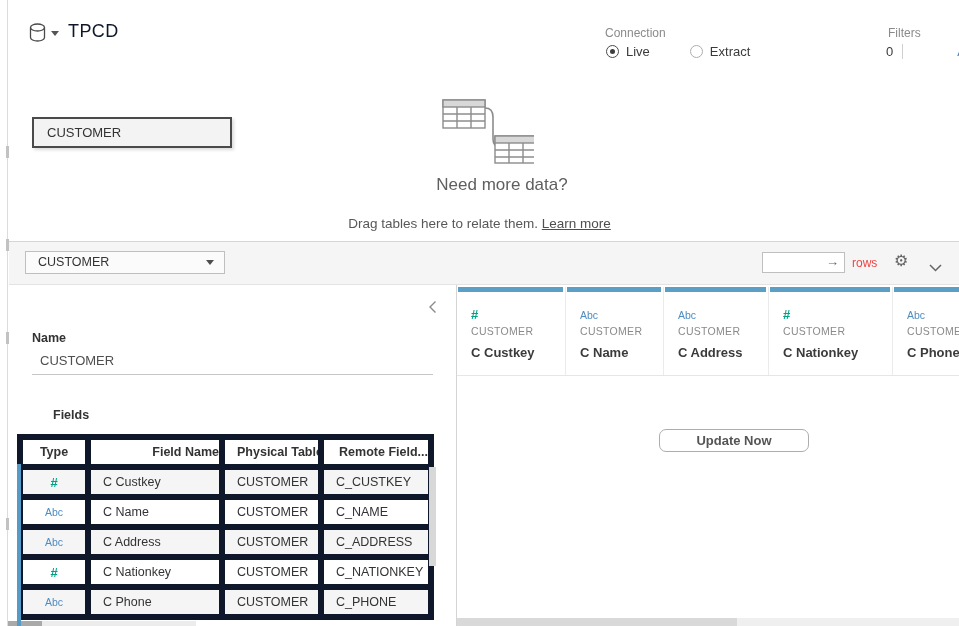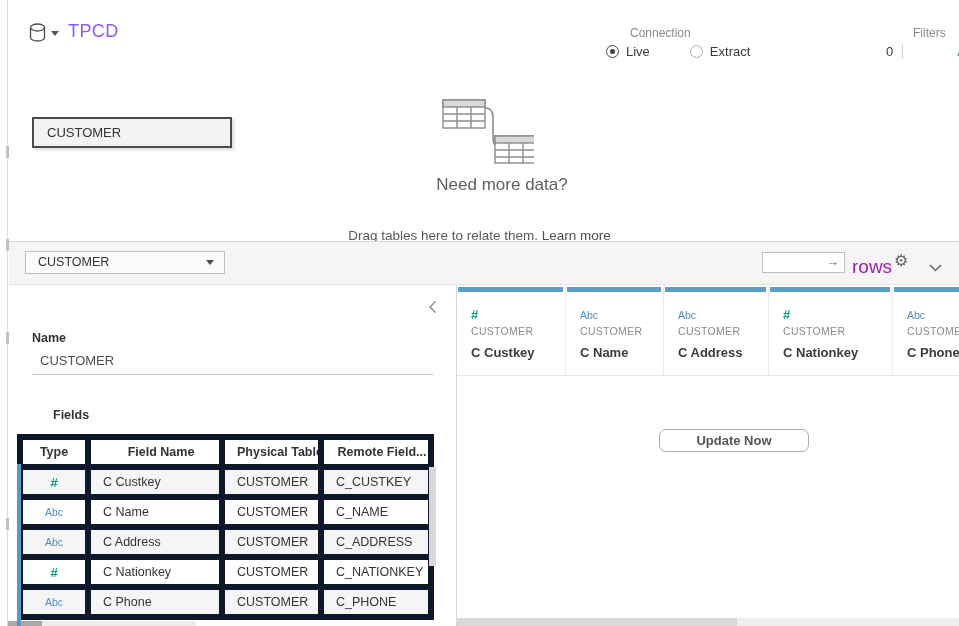--- a/index.html
+++ b/index.html
@@ -11,23 +11,23 @@
   
   .left-edge { position:absolute; left:0; top:0; width:8px; height:626px;
     background:#fff; border-right:1px solid #dcdcdc; z-index:6; }
   .edge-tick { position:absolute; left:6px; width:3px; height:12px; background:#c2c2c2; }
 
   
   .db-icon { position:absolute; left:29px; top:23px; }
   .db-caret { position:absolute; left:51px; top:31px; width:0; height:0;
     border-left:4px solid transparent; border-right:4px solid transparent;
     border-top:5px solid #555; }
-  .app-title { position:absolute; left:68px; top:21px; font-size:18px; color:#8b5cf6; letter-spacing:.4px; }
-
-  .section-label { position:absolute; font-size:12px; color:#8a8a8a;margin-left:25px; }
+  .app-title { position:absolute; left:68px; top:21px; font-size:18px; color:#0f172a; letter-spacing:.4px; }
+
+  .section-label { position:absolute; font-size:12px; color:#8a8a8a; }
   .conn-label { left:605px; top:26px; }
   .filters-label { left:888px; top:26px; }
 
   .radio-row { position:absolute; left:606px; top:44px; display:flex; gap:40px; }
   .radio-opt { display:flex; align-items:center; gap:7px; cursor:default; }
   .radio-circle { width:13px; height:13px; border-radius:50%; border:1px solid #aeaeae;
     background:#fff; position:relative; }
   .radio-opt.selected .radio-circle { border:1px solid #4a4a4a; }
   .radio-opt.selected .radio-circle::after { content:""; position:absolute; left:3px; top:3px;
     width:5px; height:5px; border-radius:50%; background:#3c3c3c; }
@@ -39,52 +39,52 @@
   .filters-add { font-size:13px; color:#4579ad; cursor:pointer;margin-left:45px; }
 
   
   .table-node { position:absolute; left:32px; top:117px; width:200px; height:31px;
     background:#f3f3f3; border:2px solid #4a4a4a; box-shadow:2px 2px 3px rgba(0,0,0,.14);
     font-size:13px; color:#333; line-height:27px; padding-left:13px; }
   .illustration { position:absolute; left:438px; top:96px; }
   .need-more { position:absolute; left:0; top:175px; width:959px; text-align:center;
     font-size:17px; color:#5f5f5f;padding-left:45px; }
   .drag-hint { position:absolute; left:0; top:216px; width:959px; text-align:center;
-    font-size:13.5px; color:#585858;margin-top:12px; }
+    font-size:13.5px; color:#585858; }
   .learn-more { text-decoration:underline; color:#4f4f4f; cursor:pointer; }
 
   
   .toolbar { position:absolute; left:9px; top:241px; width:950px; height:44px;
     background:#f5f5f5; border-top:1px solid #d6d6d6; border-bottom:1px solid #e3e3e3; }
   .table-select { position:absolute; left:25px; top:251px; width:200px; height:23px;
     background:#fbfbfb; border:1px solid #bfbfbf; font-size:12.5px; color:#333;
     line-height:21px; padding-left:12px; cursor:pointer; }
   .select-caret { position:absolute; right:10px; top:8px; width:0; height:0;
     border-left:4.5px solid transparent; border-right:4.5px solid transparent;
     border-top:5px solid #4e4e4e; }
   .rows-input { position:absolute; left:762px; top:252px; width:83px; height:21px;
     background:#fff; border:1px solid #bfbfbf; font-size:12px; padding:0 18px 0 6px;
     font-family:"Liberation Sans",sans-serif; }
   .rows-arrow { position:absolute; left:826px; top:254px; font-size:13px; color:#666; }
-  .rows-label { position:absolute; left:852px; top:256px; font-size:19px; color:#a21caf; }
+  .rows-label { position:absolute; left:852px; top:256px; font-size:12px; color:#ef4444; }
   .gear { position:absolute; left:894px; top:251px; font-size:16px; color:#666; cursor:pointer; }
   .toolbar-chevron { position:absolute; left:929px; top:258px; cursor:pointer; }
 
   
   .collapse-chevron { position:absolute; left:428px; top:300px; cursor:pointer; }
   .name-label { position:absolute; left:32px; top:331px; font-size:12.5px; font-weight:bold; color:#333; }
   .name-value { position:absolute; left:40px; top:353px; font-size:13px; color:#4f4f4f; }
   .name-underline { position:absolute; left:32px; top:374px; width:401px; height:1px; background:#c6c6c6; }
   .fields-label { position:absolute; left:32px; top:408px; font-size:12.5px; font-weight:bold; color:#333;margin-left:21px; }
 
   table.fields { position:absolute; left:17px; top:434px; width:411px;
     border-collapse:collapse; table-layout:fixed; background:#fff; }
   table.fields th, table.fields td { border:6px solid #0f172a; height:30px;
     font-size:12.5px; overflow:hidden; white-space:nowrap; }
-  table.fields th { font-weight:bold; color:#333; background:#fff; text-align:center;
+  table.fields th { font-weight:bold; color:#333; background:#fff; text-align:right;
     padding-left:12px; border-bottom:1px solid #d6d6d6; }
   table.fields th.c-type { text-align:center; padding-left:0; }
   table.fields td { color:#333; padding-left:12px; }
   table.fields td.c-type { text-align:center; padding-left:0; }
   table.fields tbody tr:nth-child(odd) { background:#f5f5f5; }
   .type-num { color:#00a287; font-size:13px; font-weight:bold; }
   .type-str { color:#4e8cc0; font-size:10.5px; }
   .rows-accent { position:absolute; left:17px; top:464px; width:4px; height:162px;
     background:#569bc7; z-index:3; }
   .fields-vscroll { position:absolute; left:429px; top:467px; width:7px; height:99px;

